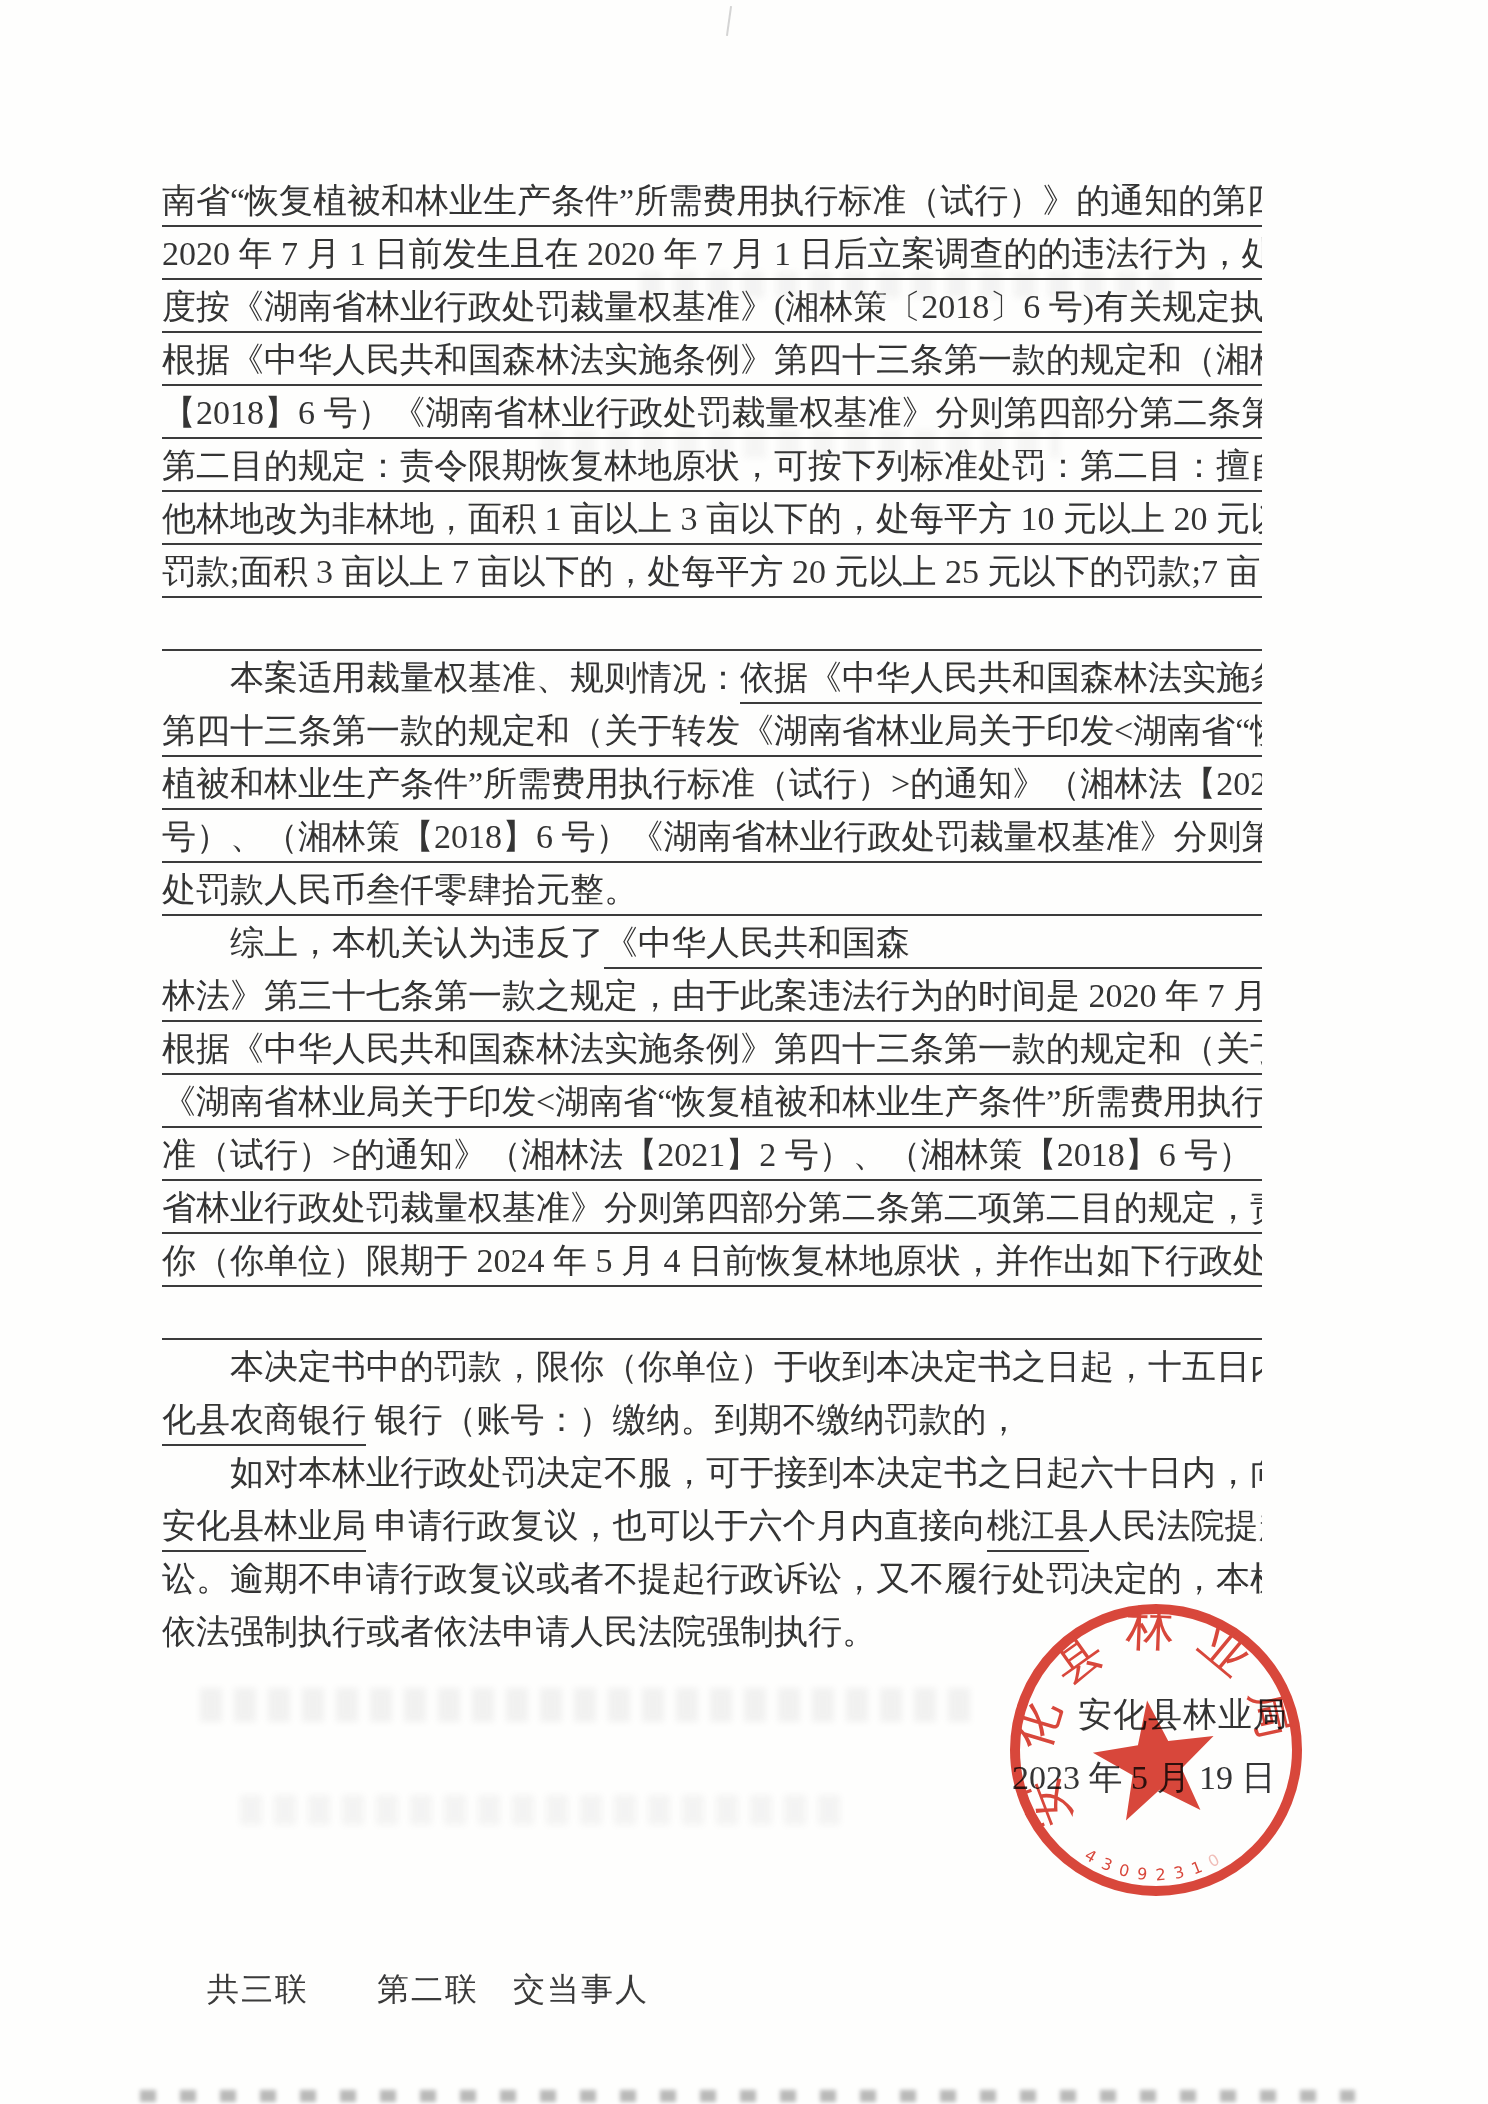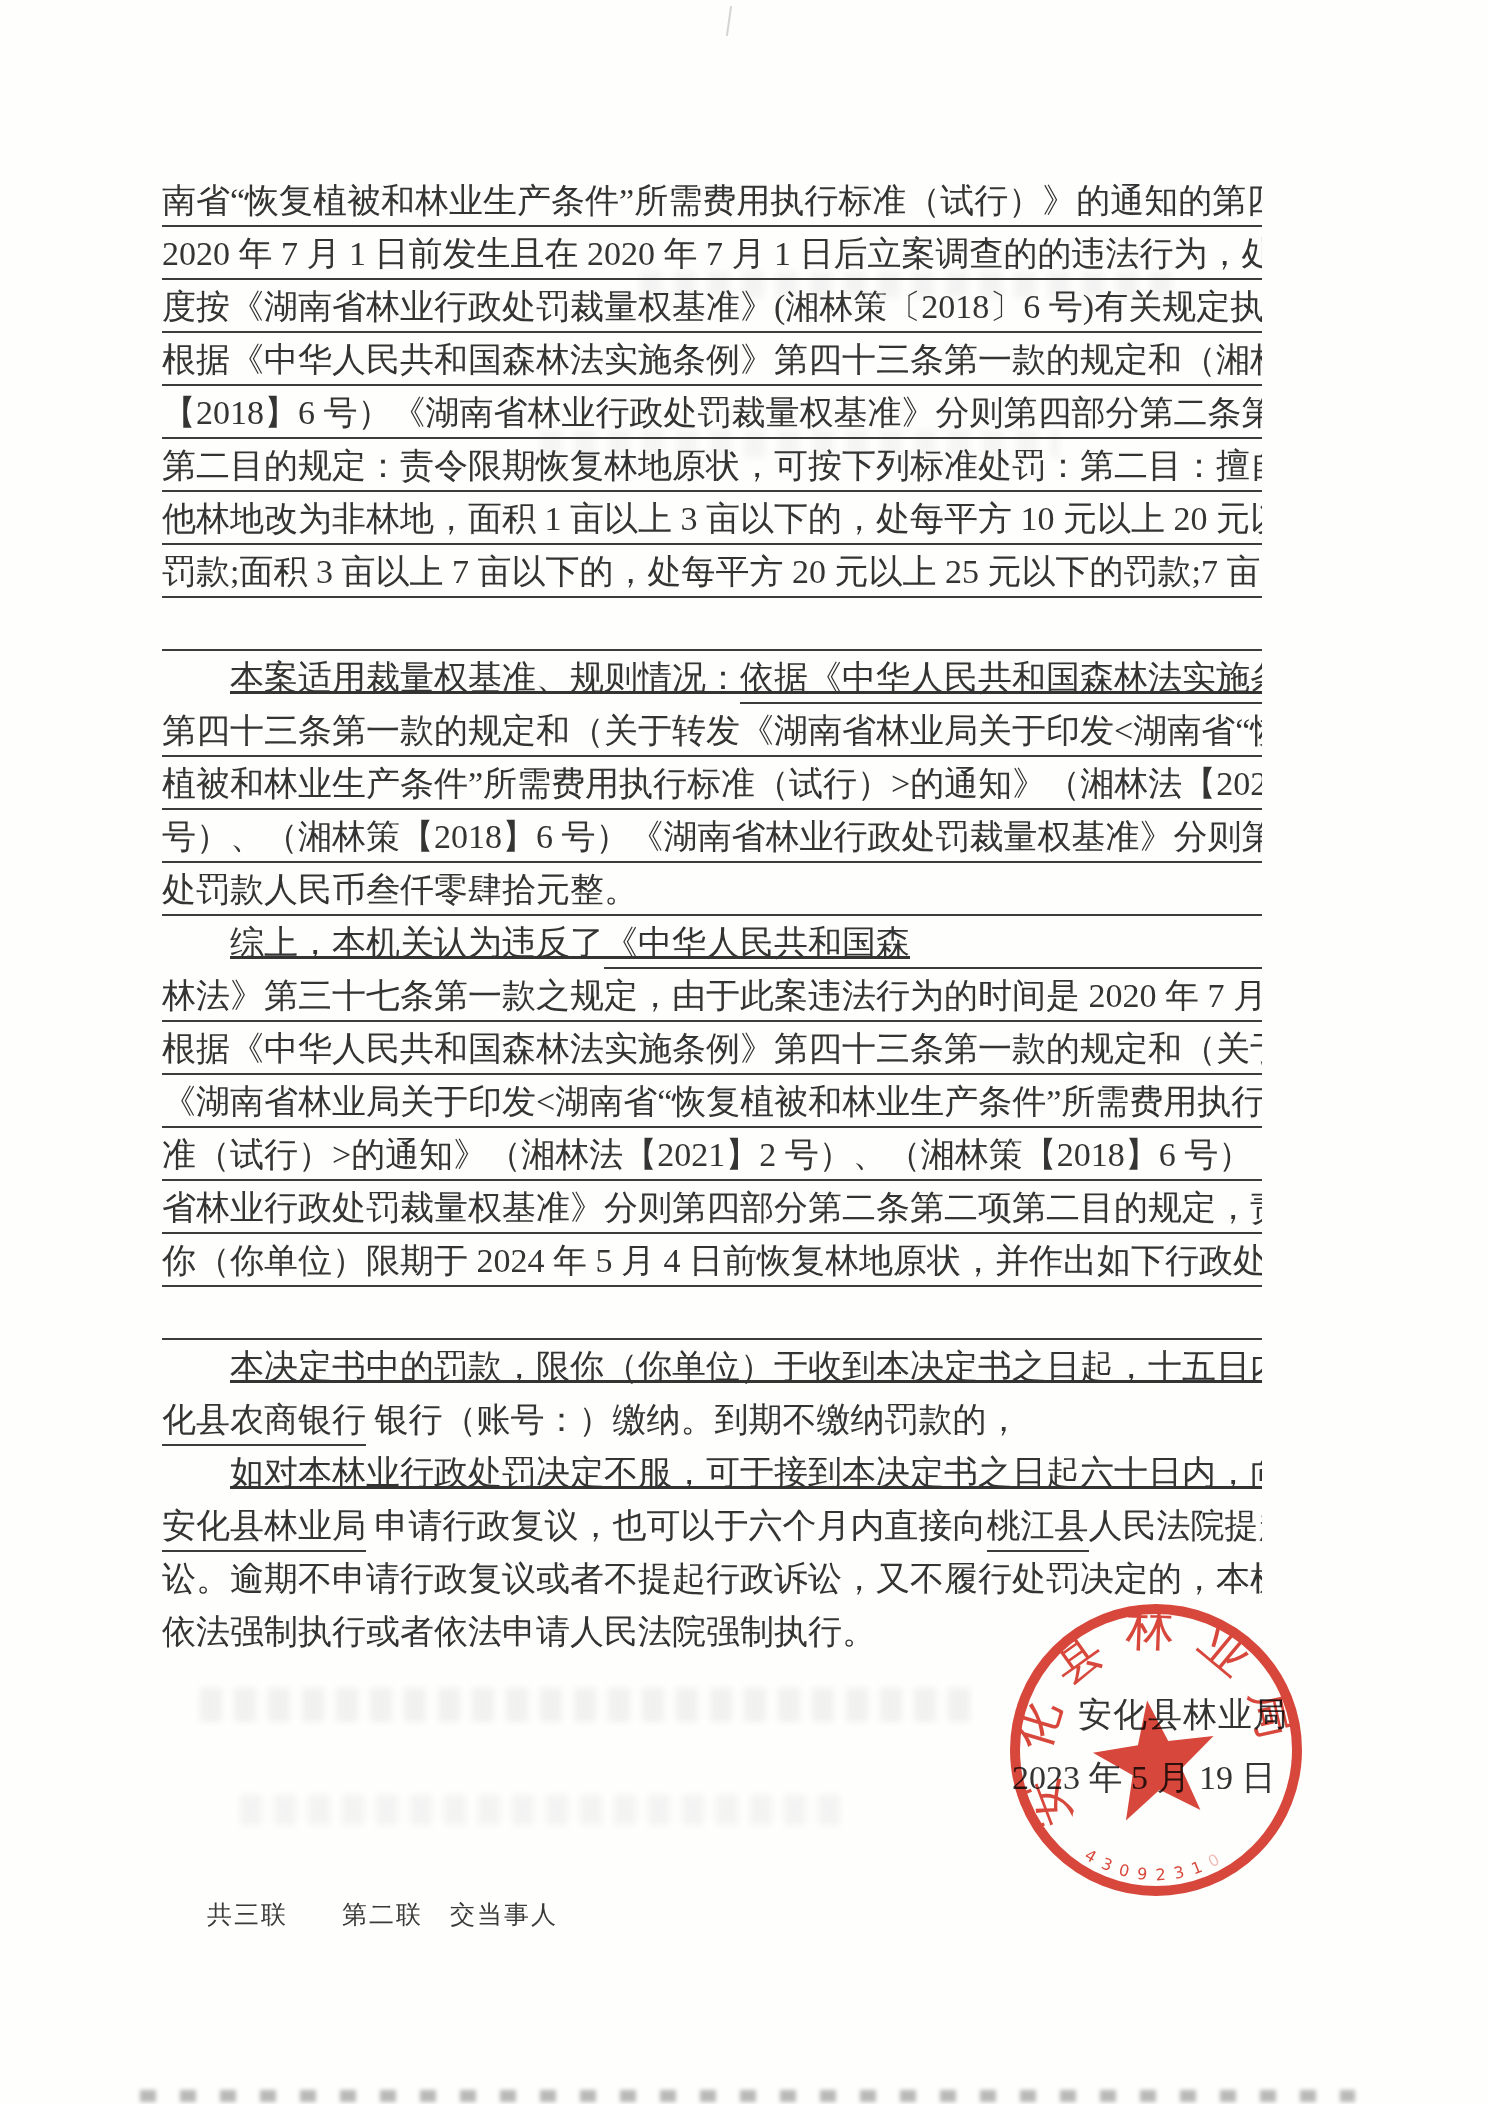--- a/index.html
+++ b/index.html
@@ -17,31 +17,31 @@
 
   
   .doc{
     position:absolute;left:162px;top:176px;width:1100px;
     color:var(--ink);font-size:34px;
   }
   .line{
     display:flex;height:53px;line-height:49px;
     white-space:pre;overflow:hidden;
   }
-  .line.indent{padding-left:68px;text-decoration:underline;}
+  .line.indent{padding-left:68px;}
   .seg{display:block;flex:0 0 auto;height:49px;white-space:pre;}
   .seg.u{border-bottom:2px solid #3c3c3c;}
   .fillr{flex:1 1 auto;}
 
   
   .sig-org{position:absolute;left:1078px;top:1692px;font-size:34px;color:var(--ink);letter-spacing:1px;}
   .sig-date{position:absolute;left:1012px;top:1755px;font-size:34px;color:var(--ink);}
 
   
-  .footer{position:absolute;left:207px;top:1898px;font-size:25px;color:#3a3a3a;letter-spacing:2px;}
+  .footer{position:absolute;left:207px;top:1968px;font-size:32px;color:#3a3a3a;letter-spacing:2px;}
 
   
   .seal{
     position:absolute;left:1008px;top:1602px;width:296px;height:296px;
     mix-blend-mode:multiply;opacity:.92;filter:blur(.4px);
   }
   .seal .ring-text{font-size:48px;fill:var(--seal-red);letter-spacing:21px;font-family:"Liberation Serif","DejaVu Serif",serif;}
   .seal .code-text{font-size:16px;fill:var(--seal-red);letter-spacing:9px;font-family:"DejaVu Sans",sans-serif;}
   .seal .faint{opacity:.35;}
 

